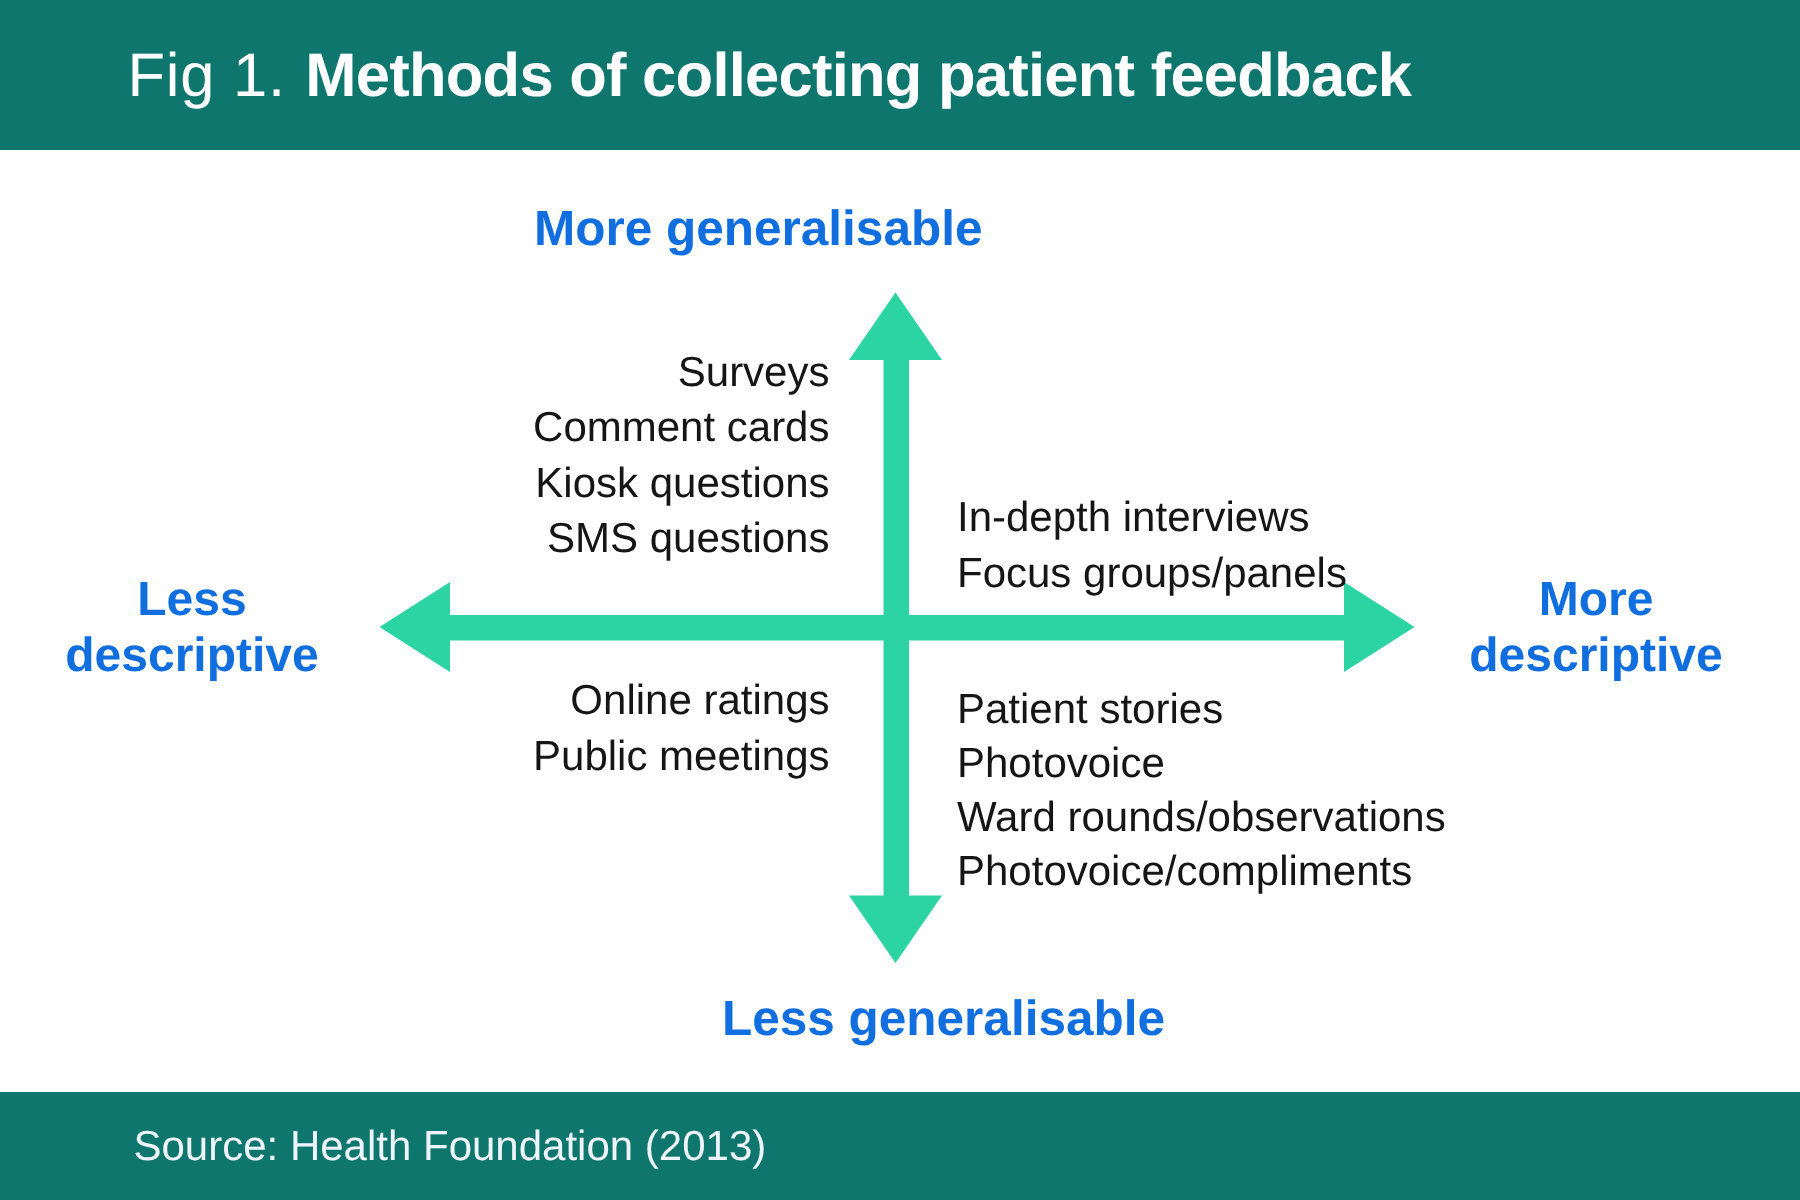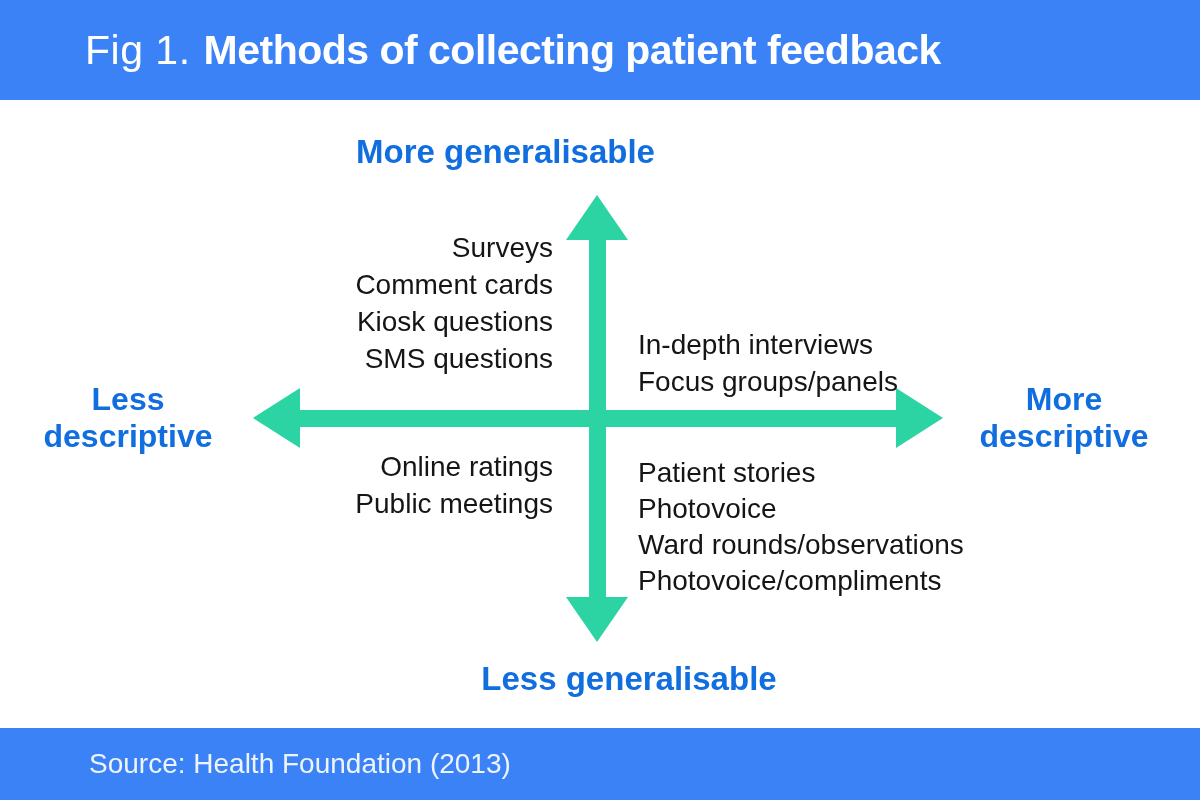--- a/index.html
+++ b/index.html
@@ -6,21 +6,21 @@
   body {
     width: 1200px; height: 800px;
     background: #ffffff;
     font-family: "Liberation Sans", "DejaVu Sans", sans-serif;
     position: relative;
     overflow: hidden;
   }
   .canvas { position: absolute; top: 0; left: 0; width: 1200px; height: 800px; }
 
   
-  .bar { position: absolute; left: 0; width: 1200px; background: #3b82f6; display: flex; align-items: center; }
+  .bar { position: absolute; left: 0; width: 1200px; background: #0f766e; display: flex; align-items: center; }
   .bar.top { top: 0; height: 100px; padding-left: 85px; box-sizing: border-box; }
   .bar.bottom { top: 728px; height: 72px; padding-left: 45px; box-sizing: border-box; }
   .fig-label { color: #ffffff; font-size: 41px; font-weight: 400; letter-spacing: 0.5px; }
   .fig-title { color: #ffffff; font-size: 41px; font-weight: 700; margin-left: 13px; letter-spacing: -0.5px; }
   .source-text { color: #eef4fc; font-size: 28px; font-weight: 400; margin-left: 44px; }
 
   
   .axis-label { position: absolute; color: #116edf; font-weight: 700; line-height: 37px; }
   .axis-top    { top: 133px; left: 0; width: 1011px; text-align: center; font-size: 33px; }
   .axis-bottom { top: 660px; left: 0; width: 1200px; text-align: center; font-size: 33px; margin-left: 29px; }

